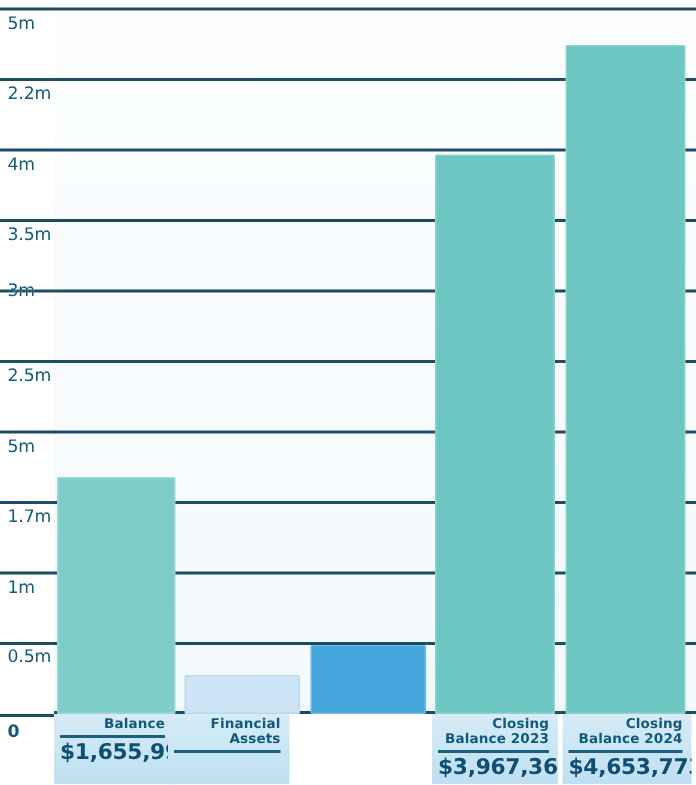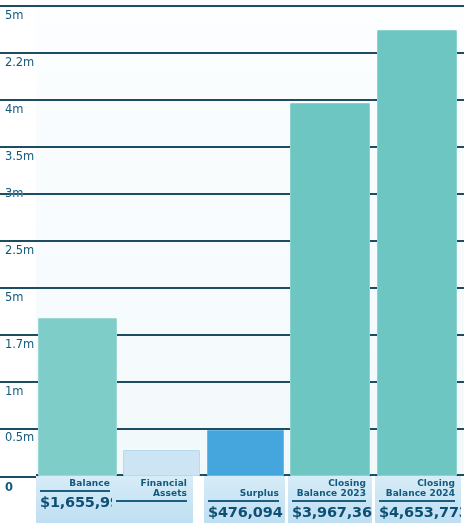--- a/index.html
+++ b/index.html
@@ -178,25 +178,20 @@
       <div class="cell-name">Balance</div>
       <div class="cell-rule"></div>
       <div class="cell-value">$1,655,990</div>
     </div>
 
     <div class="label-cell" style="left:112px; width:81px;">
       <div class="cell-name"><span>Financial</span><br><span>Assets</span></div>
       <div class="cell-rule"></div>
     </div>
 
-    <div class="label-cell" style="left:204px; width:81px;">
-      <div class="cell-name" style="padding-top:10px;">Surplus</div>
-      <div class="cell-rule"></div>
-      <div class="cell-value">$476,094</div>
-    </div>
 
     <div class="label-cell" style="left:288px; width:84px;">
       <div class="cell-name"><span>Closing</span><br><span>Balance 2023</span></div>
       <div class="cell-rule"></div>
       <div class="cell-value">$3,967,367</div>
     </div>
 
     <div class="label-cell" style="left:375px; width:86px;">
       <div class="cell-name"><span>Closing</span><br><span>Balance 2024</span></div>
       <div class="cell-rule"></div>

